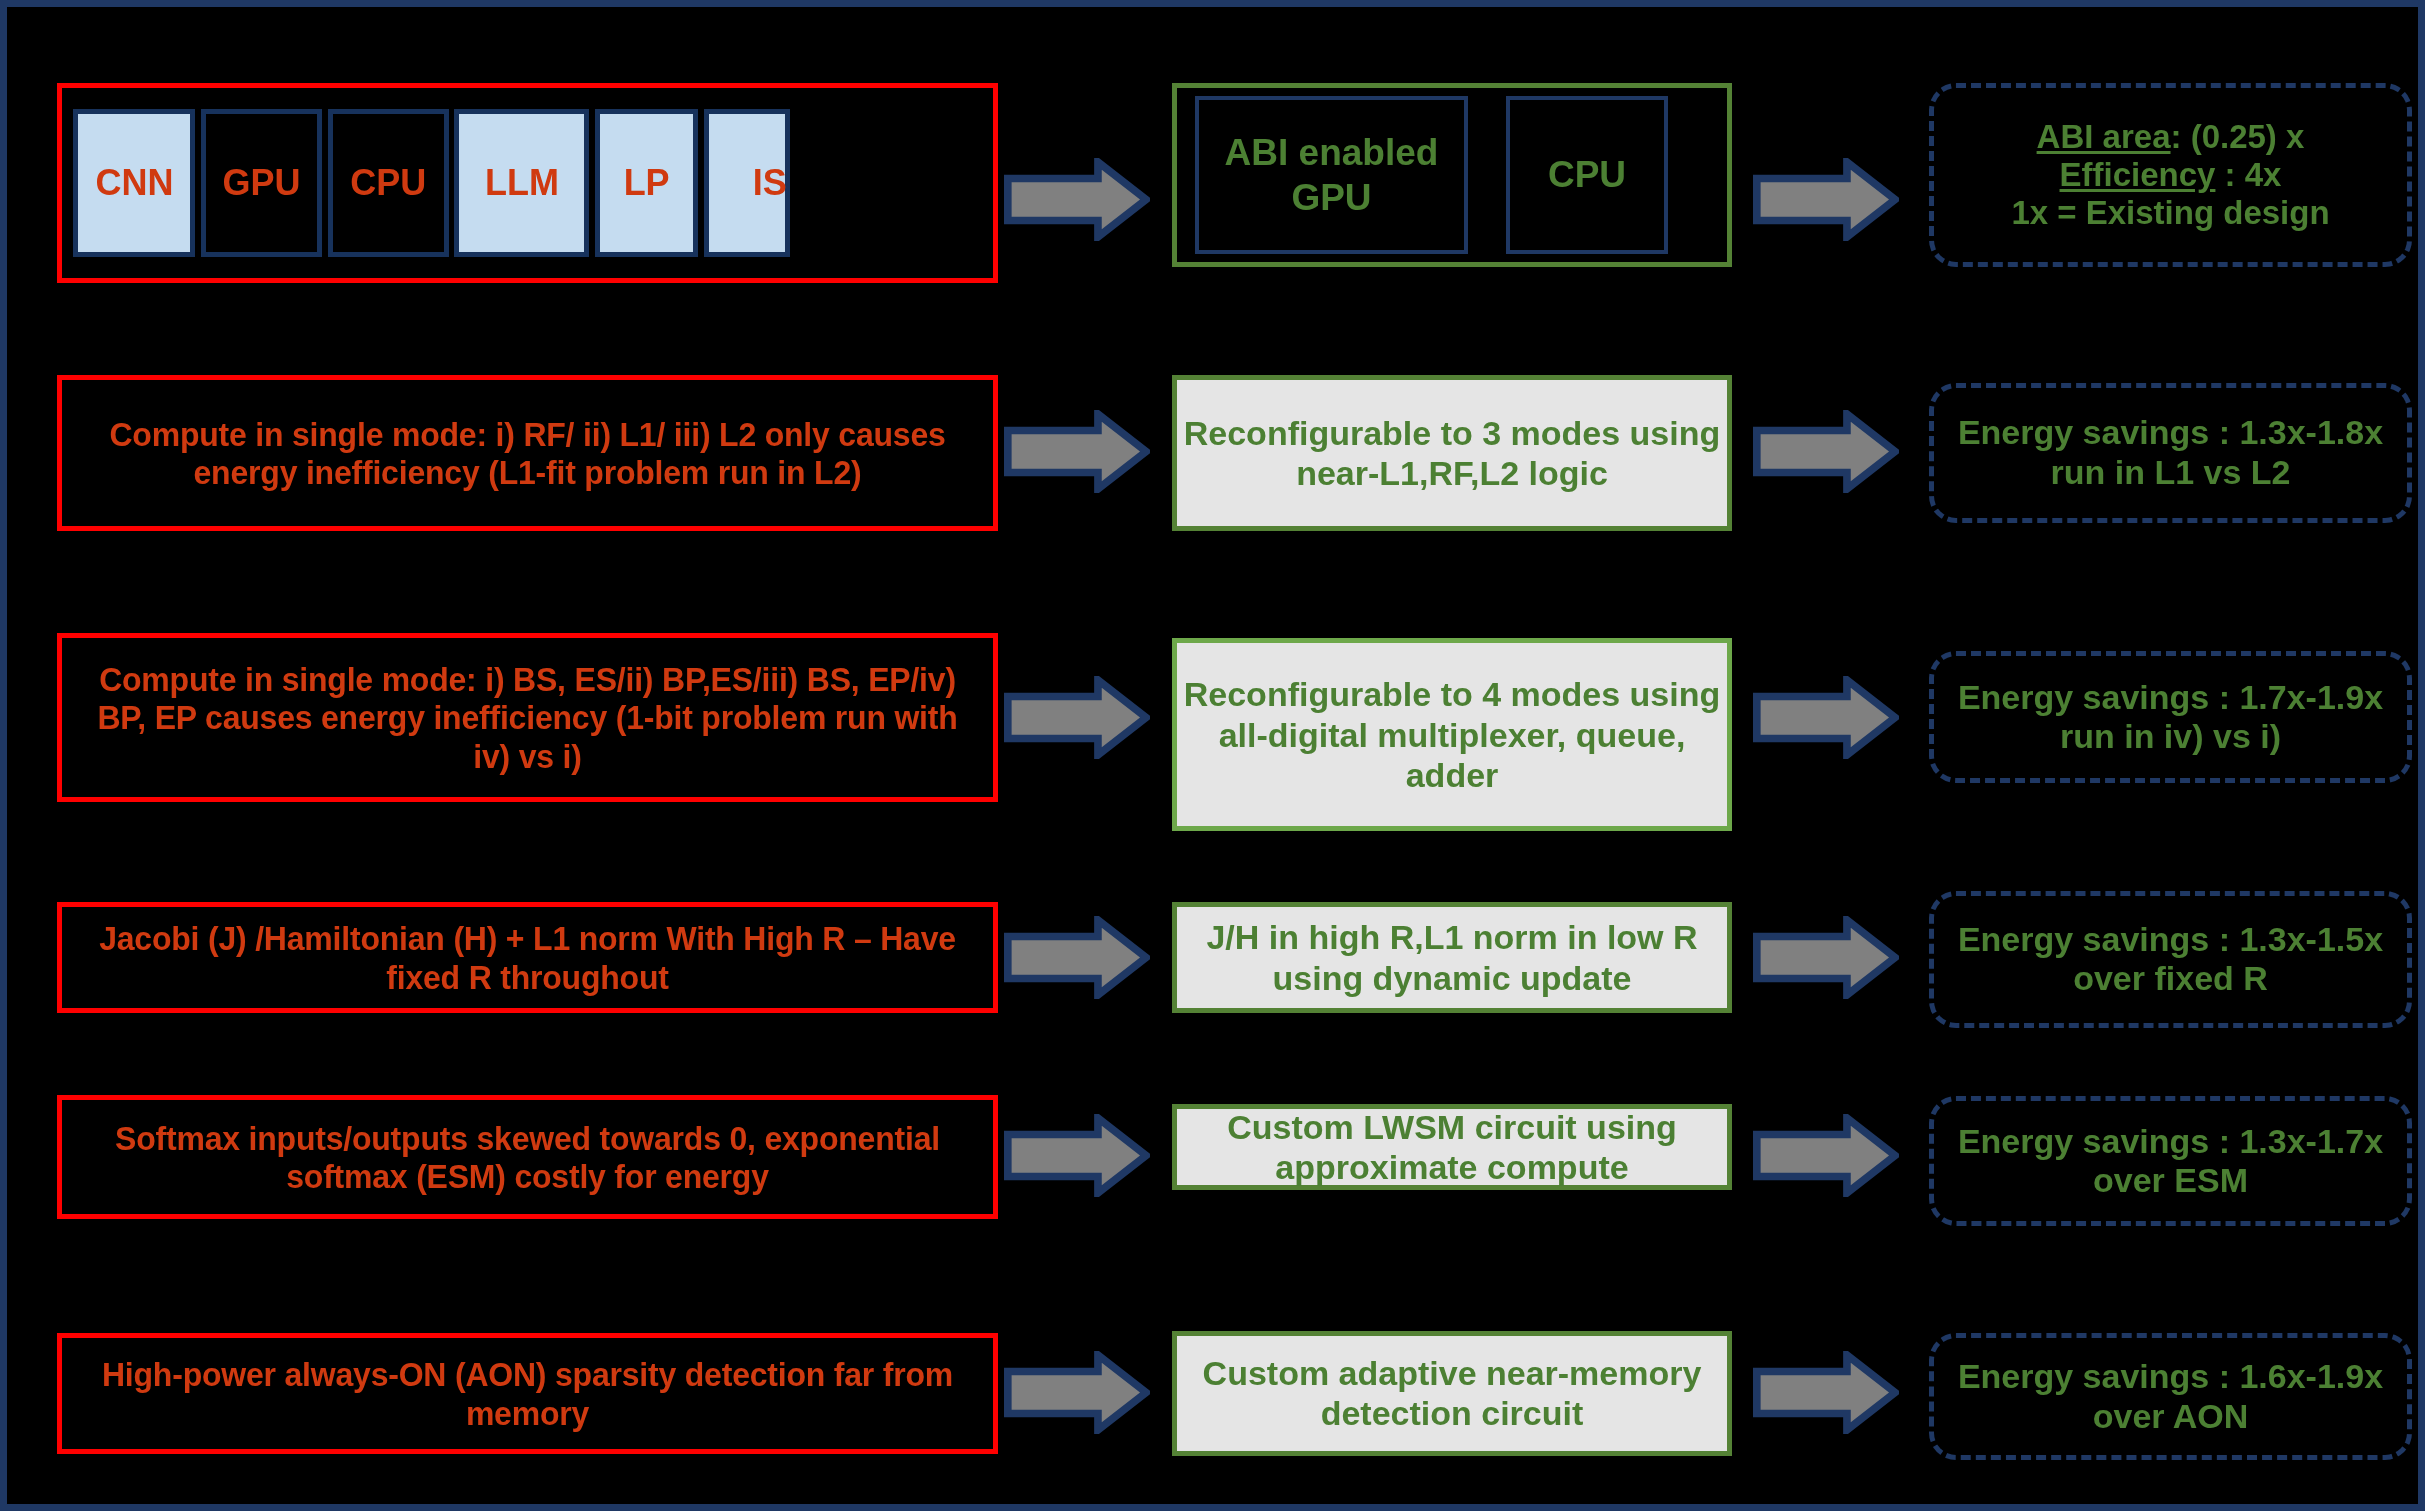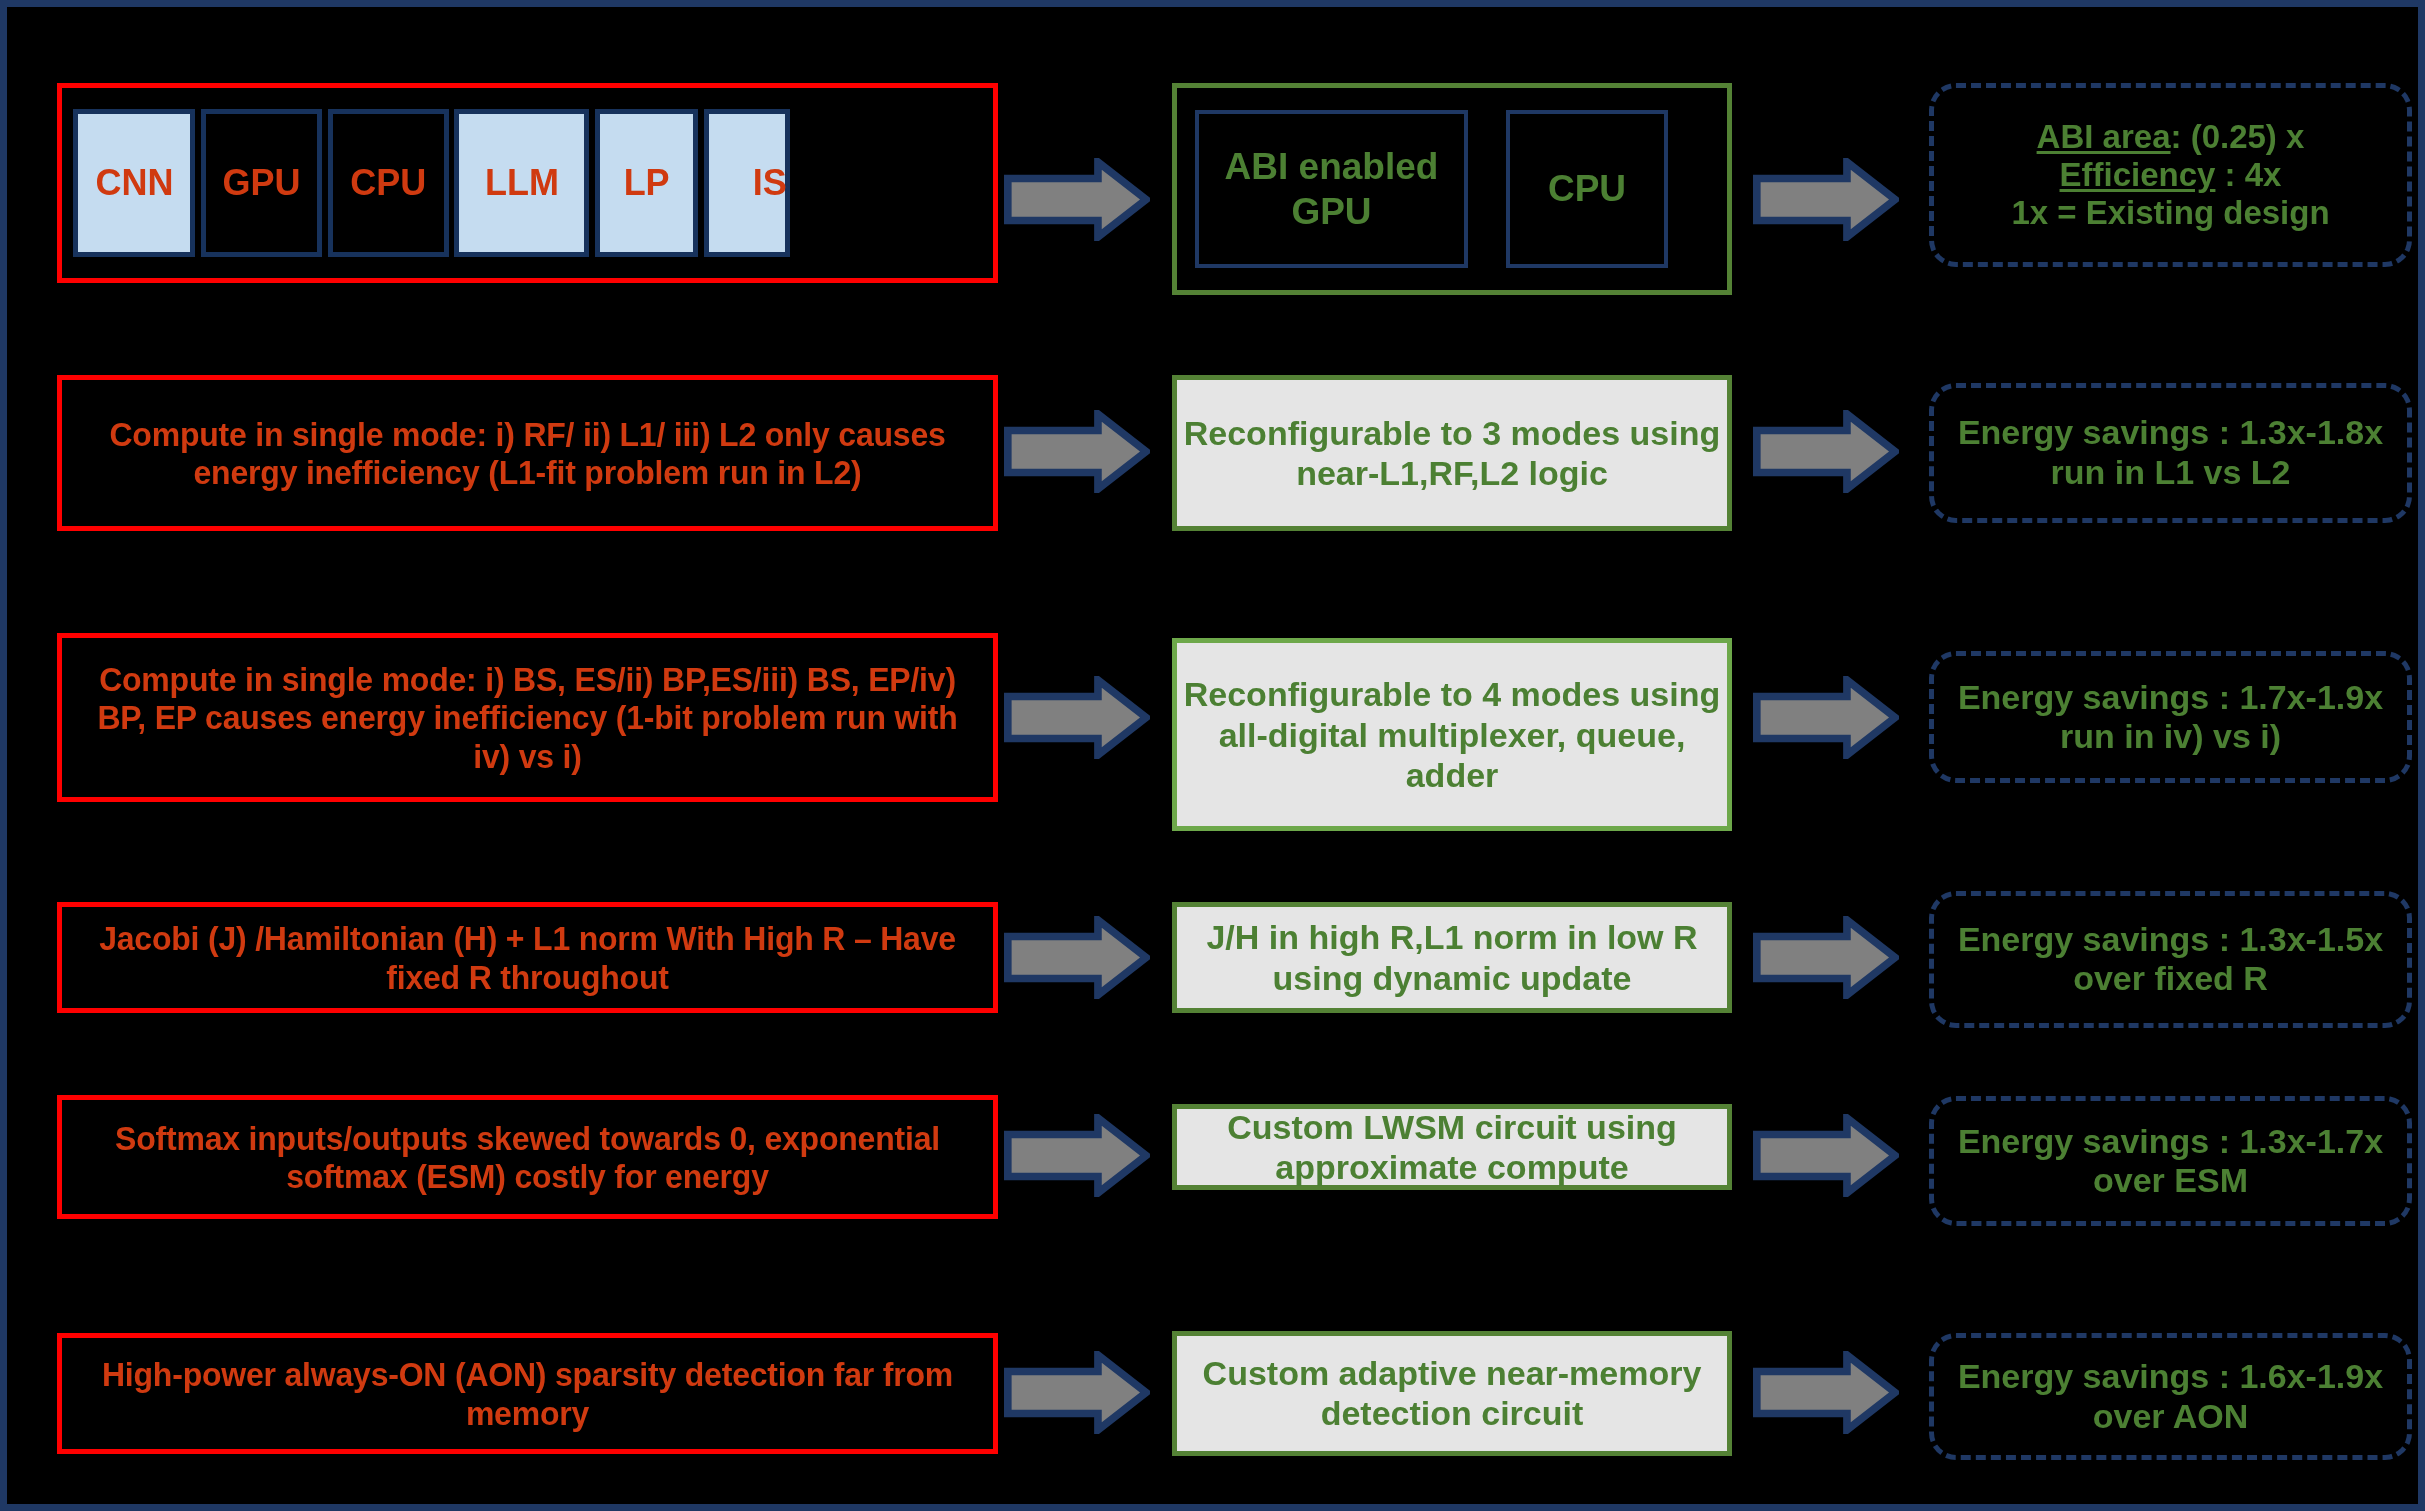--- a/index.html
+++ b/index.html
@@ -112,21 +112,21 @@
 
   
   #abi-group {
     box-sizing: border-box;
     border: 5.7px solid #548235;
     background: #000000;
     display: flex;
     align-items: center;
     gap: 38px;
     padding: 11.4px 18px;
-    height: 212px;
+    height: 184px;
   }
   .navy-box {
     box-sizing: border-box;
     border: 4.5px solid #1F3864;
     background: #000000;
     color: #4C8033;
     font-weight: bold;
     display: flex;
     align-items: center;
     justify-content: center;

